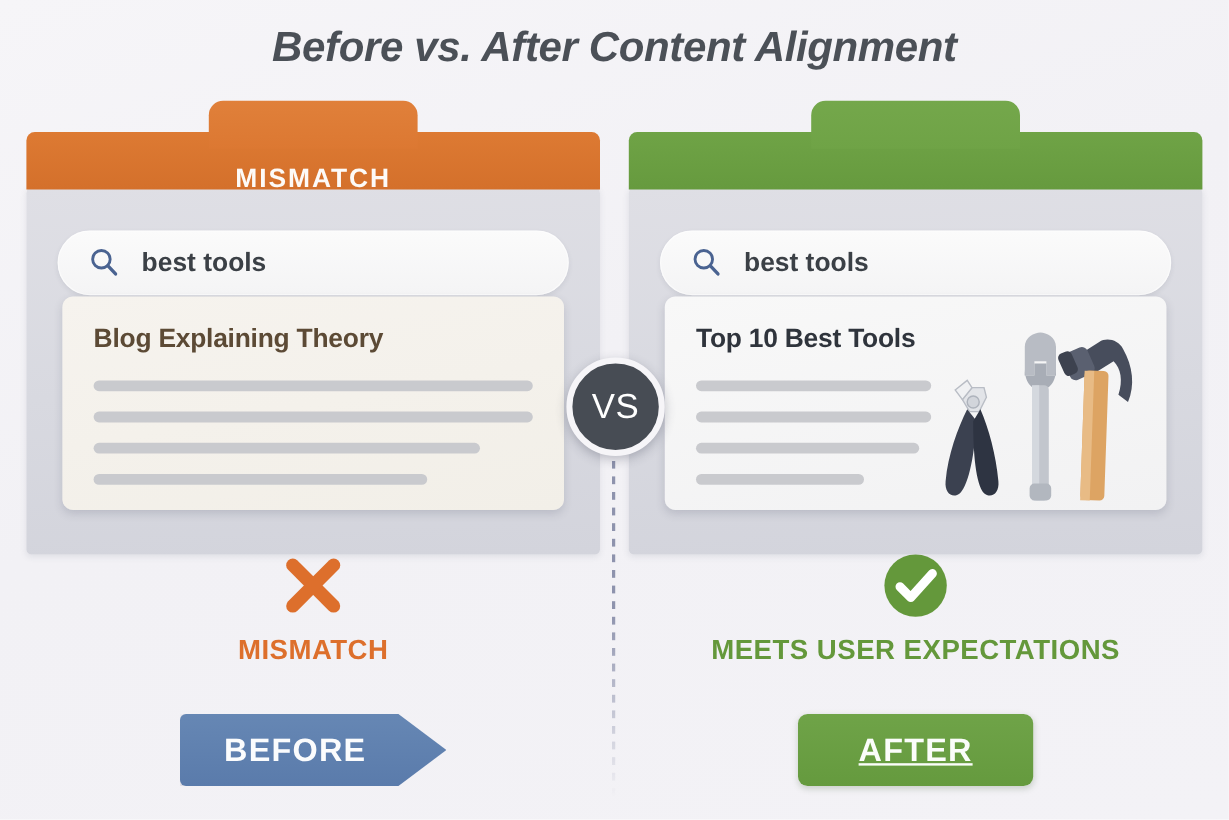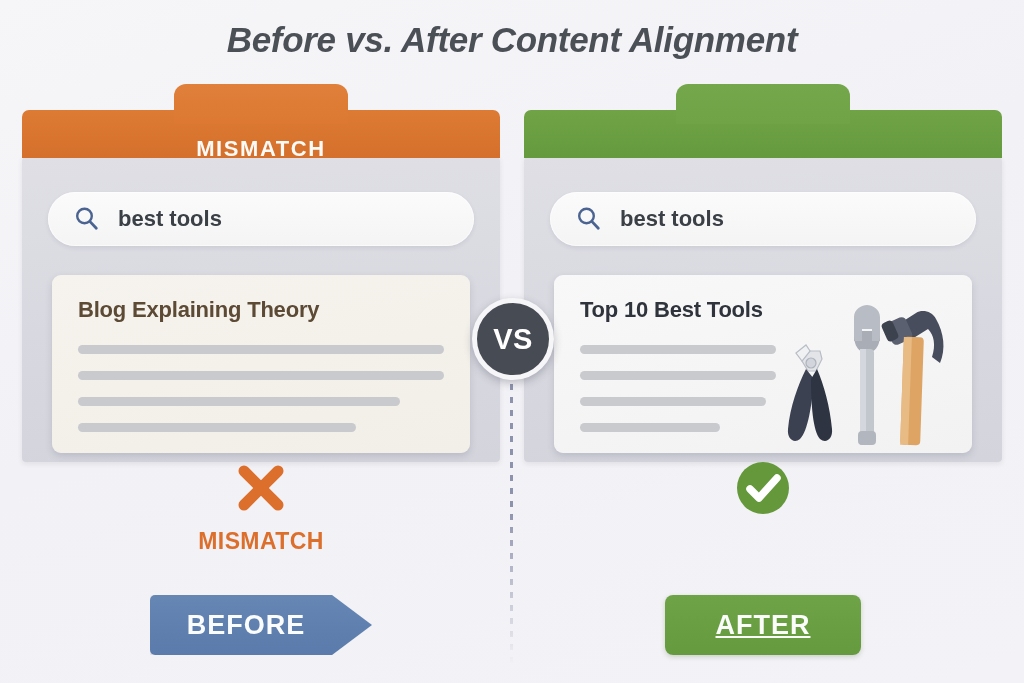--- a/index.html
+++ b/index.html
@@ -101,21 +101,21 @@
   }
   .search-text {
     margin-left: 18px;
     font-size: 22px;
     color: #3b4046;
   }
 
   
   .card {
     position: absolute;
-    top: 120px;
+    top: 92px;
     left: 30px;
     width: 418px;
     height: 178px;
     border-radius: 9px;
     box-shadow: 0 3px 7px rgba(60,65,90,0.17);
     overflow: hidden;
   }
   .card.warm  { background: linear-gradient(170deg,#f6f3ee 0%, #f2efe8 100%); }
   .card.cool  { background: linear-gradient(170deg,#f8f8f8 0%, #f2f2f3 100%); }
 
@@ -155,21 +155,21 @@
     width: 82px;
     height: 82px;
     border-radius: 50%;
     background: #474c54;
     border: 5px solid #f6f5f8;
     box-shadow: 0 3px 9px rgba(55,60,80,0.30);
     display: flex;
     align-items: center;
     justify-content: center;
     font-size: 29px;
-    font-weight: bold;
+    font-weight: normal;
     color: #ffffff;
     letter-spacing: 0.5px;
     z-index: 8;
     box-sizing: border-box;
   }
   .vs-dotted {
     position: absolute;
     left: 510px;
     top: 384px;
     width: 3px;
@@ -340,20 +340,21 @@
     <line x1="47" y1="13" x2="13" y2="47" stroke="#dd6f2c" stroke-width="11" stroke-linecap="round"></line>
   </svg>
   <div class="verdict-label orange">MISMATCH</div>
 </div>
 
 <div class="verdict right">
   <svg class="verdict-icon" viewBox="0 0 60 60">
     <circle cx="30" cy="30" r="26" fill="#64983b"></circle>
     <path d="M17 31 L26 40 L44 20" fill="none" stroke="#ffffff" stroke-width="7.5" stroke-linecap="round" stroke-linejoin="round"></path>
   </svg>
+  <div class="verdict-label green">MEETS USER EXPECTATIONS</div>
 </div>
 
 <div class="badge-row left">
   <div class="badge-before">BEFORE</div>
 </div>
 <div class="badge-row right">
   <div class="badge-after">AFTER</div>
 </div>
 
 </body></html>

